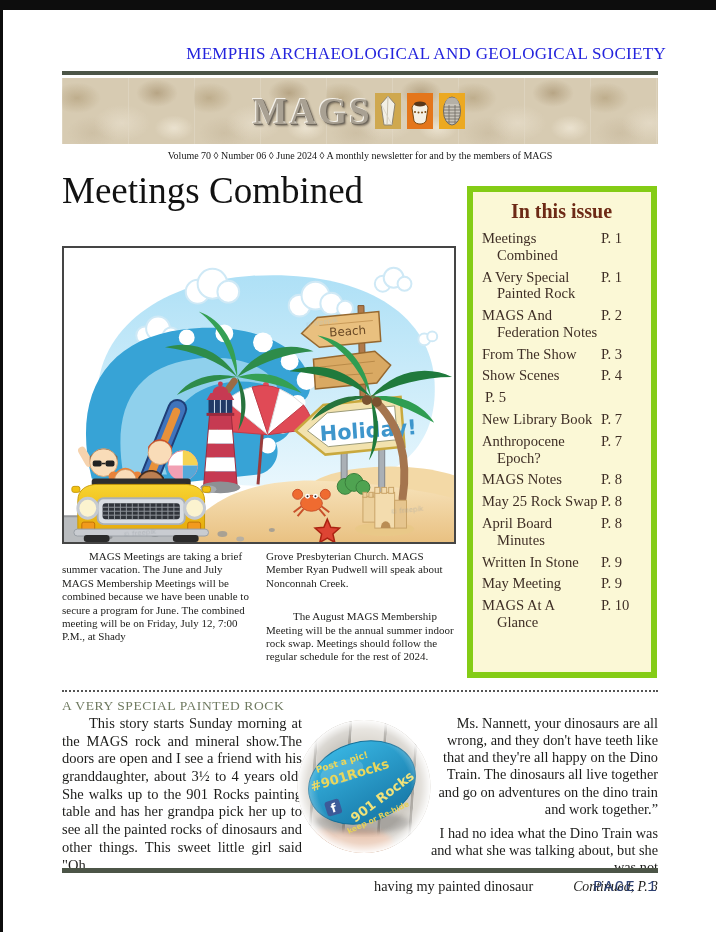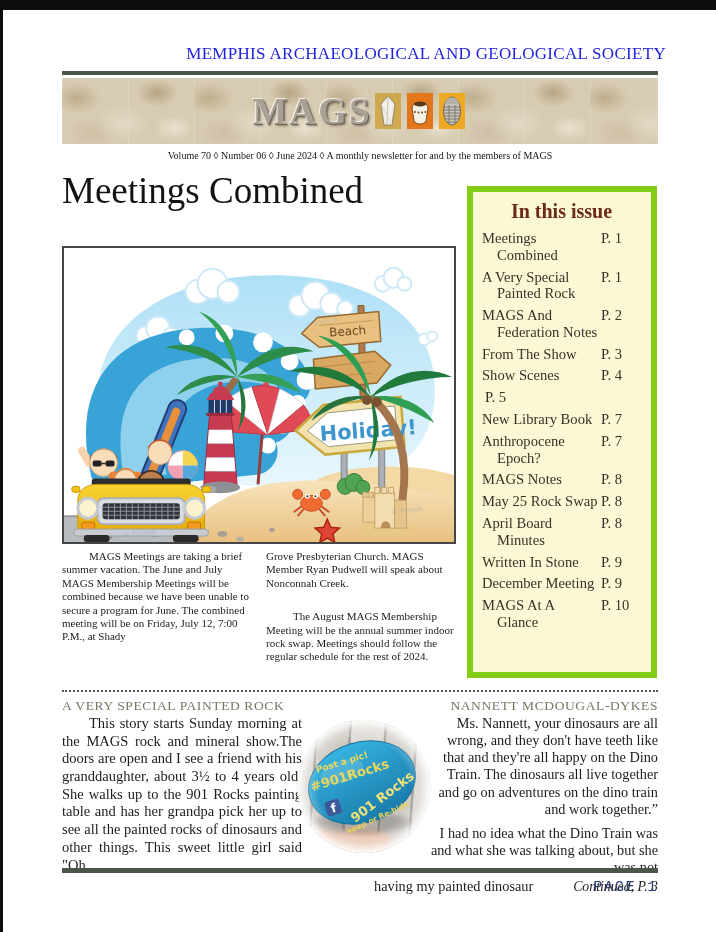--- a/index.html
+++ b/index.html
@@ -425,21 +425,21 @@
       </div>
     <div class="toc-row">
         <span class="toc-label">April Board Minutes</span>
         <span class="toc-page">P. 8</span>
       </div>
     <div class="toc-row">
         <span class="toc-label">Written In Stone</span>
         <span class="toc-page">P. 9</span>
       </div>
     <div class="toc-row">
-        <span class="toc-label">December Meeting</span>
+        <span class="toc-label">May Meeting</span>
         <span class="toc-page">P. 9</span>
       </div>
     <div class="toc-row">
         <span class="toc-label">MAGS At A Glance</span>
         <span class="toc-page">P. 10</span>
       </div>
   </div>
 
   <div class="cols">
     <div class="col">
@@ -448,21 +448,20 @@
     <div class="col">
       <p>Grove Presbyterian Church. MAGS Member Ryan Pudwell will speak about Nonconnah Creek.</p>
       <p class="indent">The August MAGS Membership Meeting will be the annual summer indoor rock swap. Meetings should follow the regular schedule for the rest of 2024.</p>
     </div>
   </div>
 
   <div class="dotted"></div>
 
   <div class="bottom">
     <div class="s-head s-head-left">A VERY SPECIAL PAINTED ROCK</div>
-    <div class="s-head s-head-right">NANNETT MCDOUGAL-DYKES</div>
 
     <div class="story-left">
       <p class="indent">This story starts Sunday morning at the MAGS rock and mineral show.The doors are open and I see a friend with his granddaughter, about 3½ to 4 years old. She walks up to the 901 Rocks painting table and has her grandpa pick her up to see all the painted rocks of dinosaurs and other things. This sweet little girl said "Oh</p>
     </div>
 
     <div class="quote">
       <div class="qspacer"></div>
       <p>Ms. Nannett, your dinosaurs are all wrong, and they don't have teeth like that and they're all happy on the Dino Train. The dinosaurs all live together and go on adventures on the dino train and work together.”</p>
       <p>I had no idea what the Dino Train was and what she was talking about, but she was not</p>
       <div class="cont-row">

